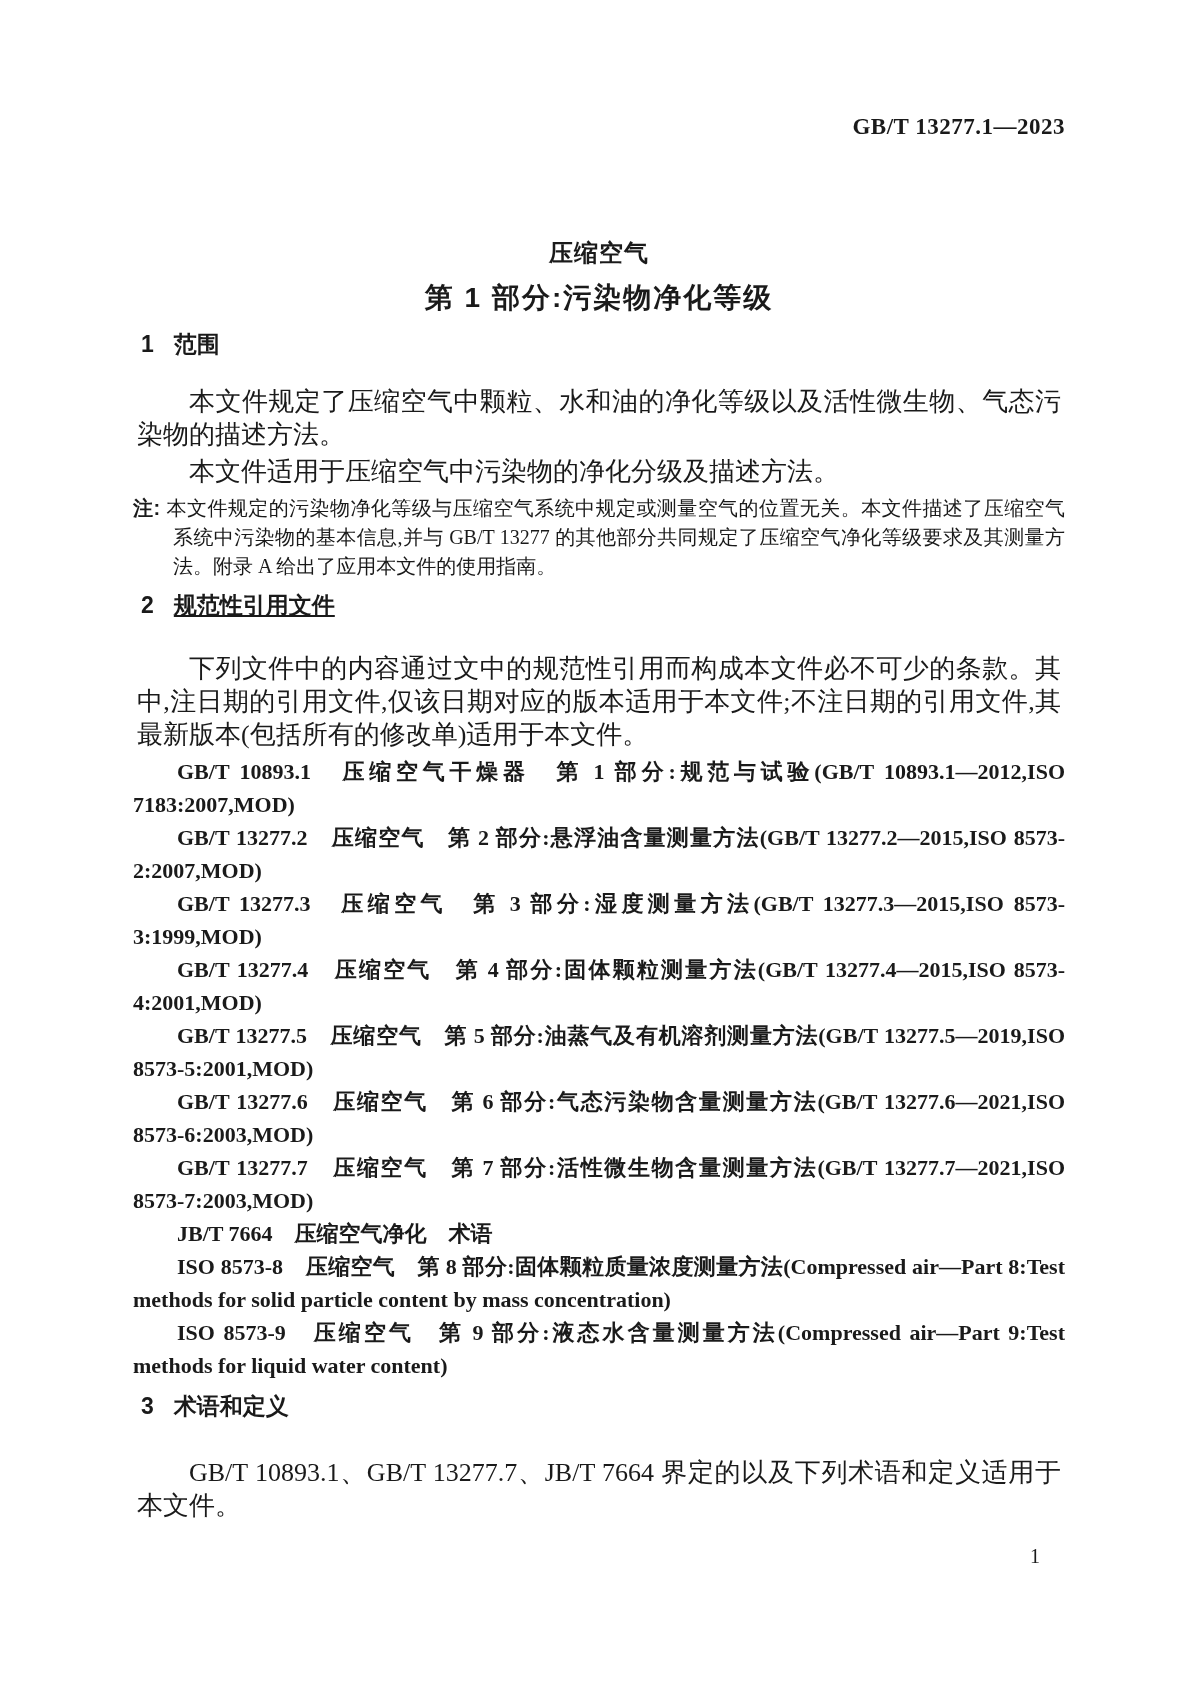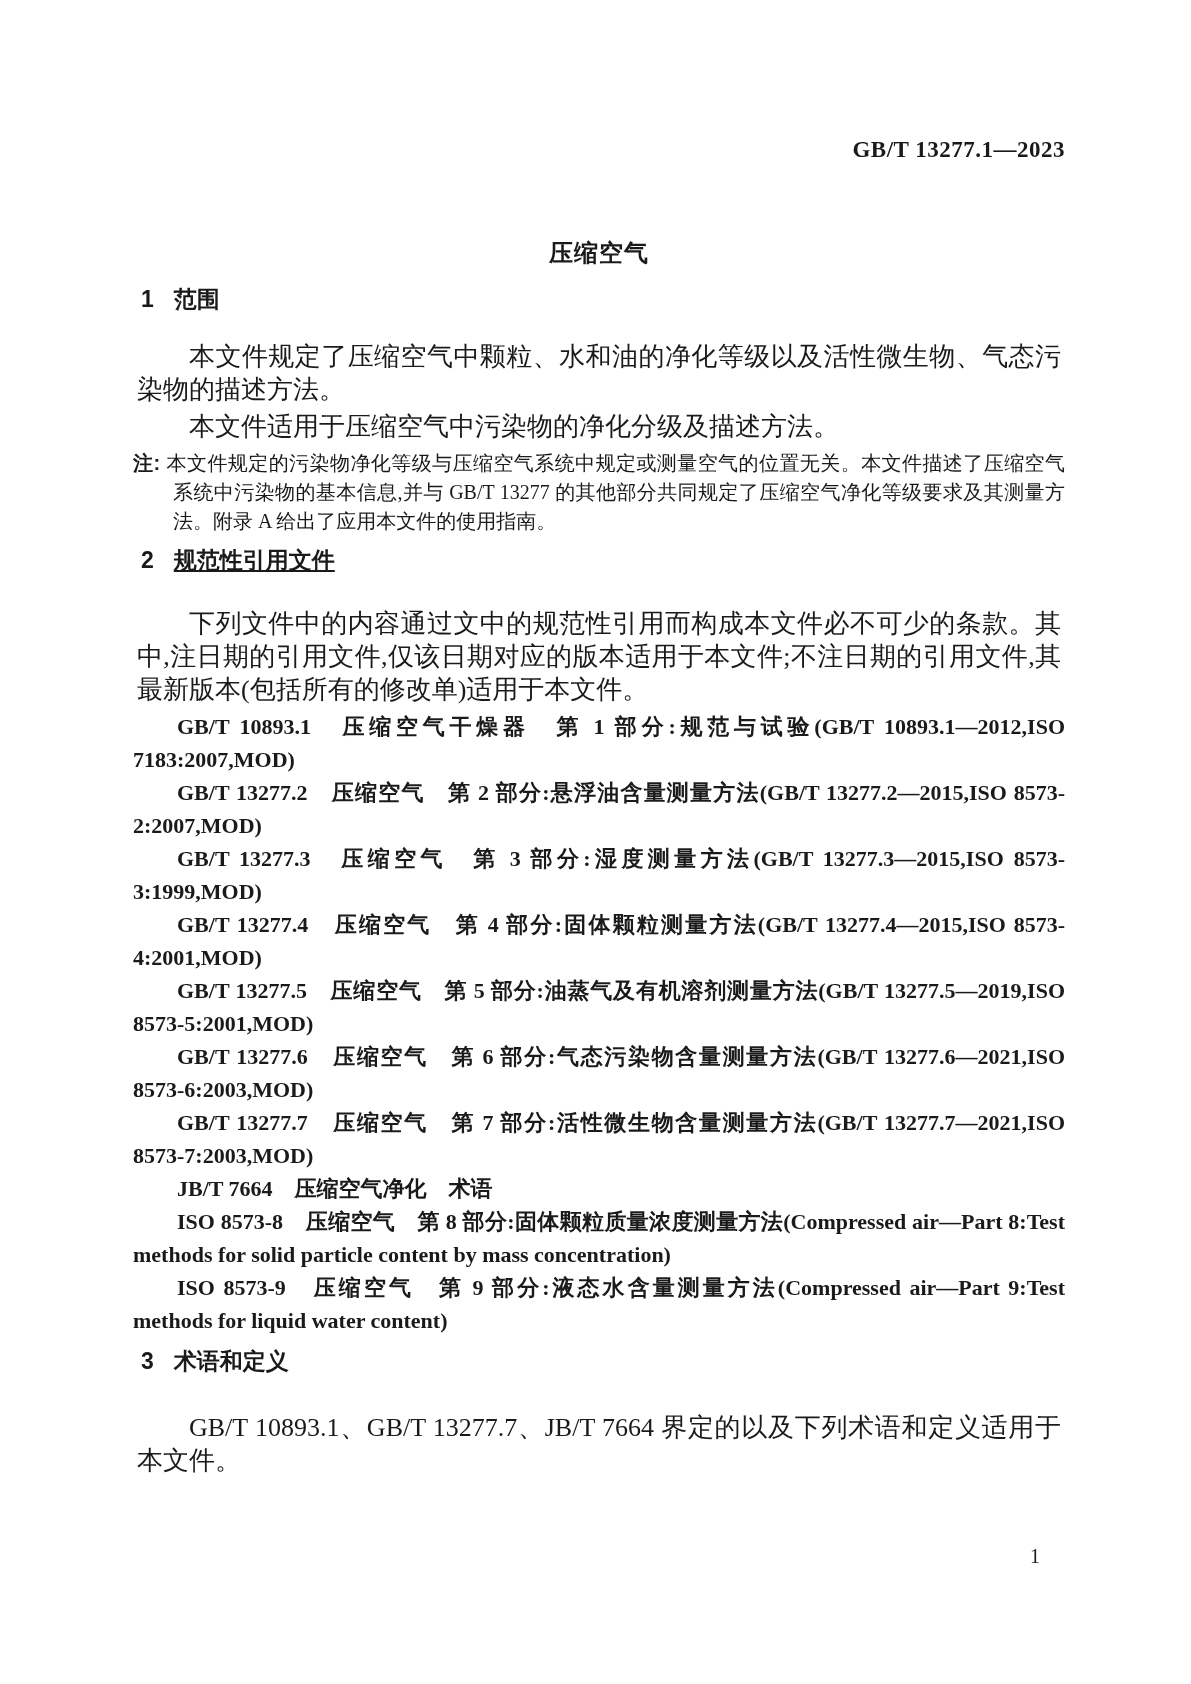--- a/index.html
+++ b/index.html
@@ -8,21 +8,21 @@
     width: 1191px;
     height: 1684px;
     margin: 0 auto;
     background: #ffffff;
     color: #1a1a1a;
     font-family: "Liberation Serif", "DejaVu Serif", serif;
     overflow: hidden;
   }
   .doc-code {
     position: absolute;
-    top: 137px;
+    top: 114px;
     right: 126px;
     font-size: 23px;
     font-weight: bold;
     letter-spacing: 0.5px;
     font-family: "Liberation Serif", "DejaVu Serif", serif;
   }
   .content {
     padding: 0 126px 0 133px;
   }
   .title-block {
@@ -94,20 +94,21 @@
 <body>
 
 <div class="page">
 
   <div class="doc-code">GB/T 13277.1—2023</div>
 
   <div class="content">
 
     <div class="title-block">
       <div class="title-line1">压缩空气</div>
+      <div class="title-line2">第 1 部分:污染物净化等级</div>
     </div>
 
     <h2 class="sec-heading h1-margin">
       <span class="sec-num">1</span><span class="sec-title">范围</span>
     </h2>
 
     <p class="body-para para-margin">本文件规定了压缩空气中颗粒、水和油的净化等级以及活性微生物、气态污染物的描述方法。</p>
     <p class="body-para">本文件适用于压缩空气中污染物的净化分级及描述方法。</p>
 
     <div class="note">

